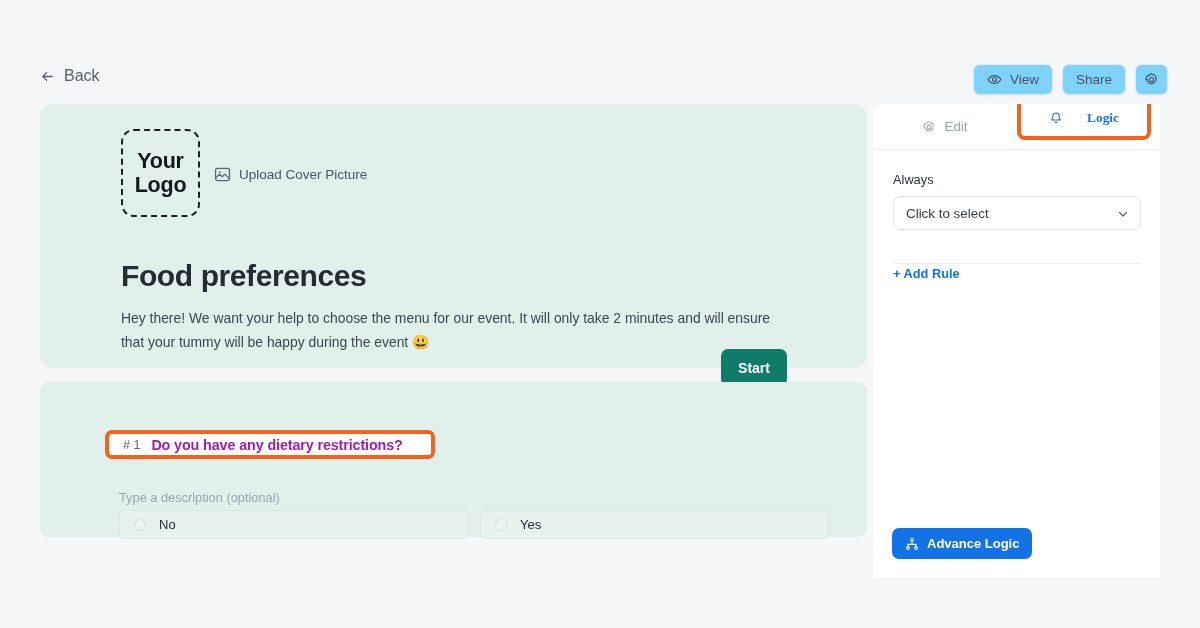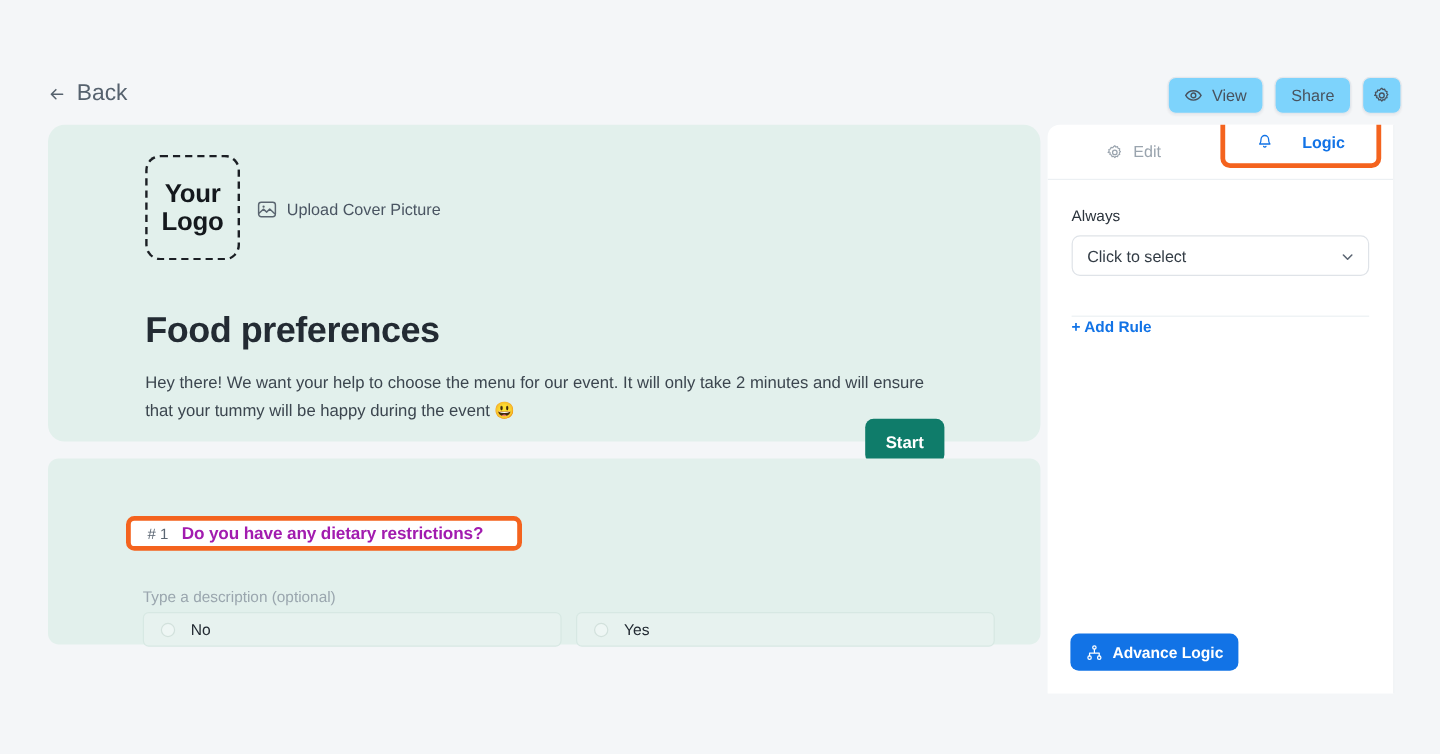--- a/index.html
+++ b/index.html
@@ -21,21 +21,21 @@
     top: 0; left: 0; right: 0;
     height: 104px;
   }
   .back-btn {
     position: absolute;
     left: 40px; top: 67px;
     display: flex;
     align-items: center;
     gap: 9px;
     color: #56626e;
-    font-size: 19px;
+    font-size: 16px;
     cursor: pointer;
     background: none;
     border: none;
     font-family: inherit;
   }
   .back-arrow { display: block; width: 15px; height: 15px; }
 
   .topbar-actions {
     position: absolute;
     right: 32px; top: 64px;
@@ -259,20 +259,21 @@
     border-radius: 8px;
     background: #ffffff;
     display: flex;
     align-items: center;
     justify-content: center;
     gap: 24px;
     font-size: 13.4px;
     color: #1273e6;
     font-weight: 600;
     cursor: pointer;
+    font-family: Liberation Serif, serif;
   }
 
   .panel-body { padding: 22px 20px 0 20px; }
   .field-label {
     font-size: 12.8px;
     color: #2b333c;
     margin-bottom: 9px;
   }
   .select {
     position: relative;

